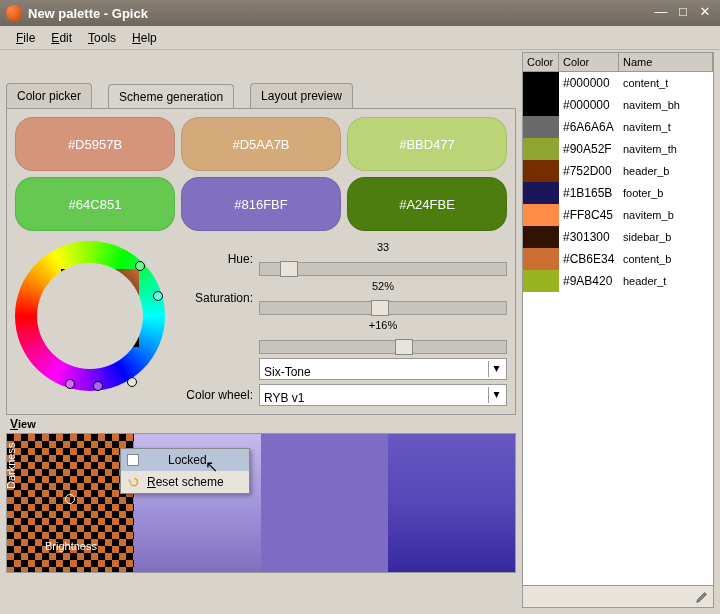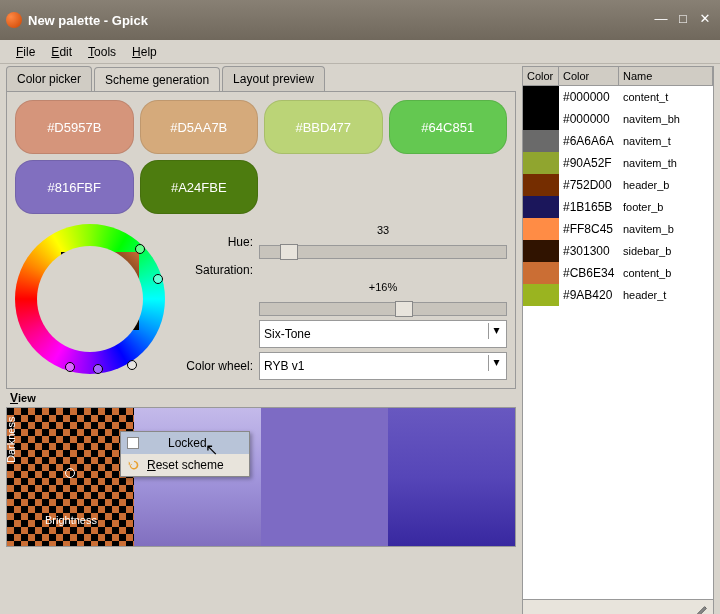--- a/index.html
+++ b/index.html
@@ -1,54 +1,54 @@
 <!DOCTYPE html>
 <html><head>
 <meta charset="utf-8">
 <style>
 * { box-sizing: border-box; margin: 0; padding: 0; font-family: sans-serif; font-size: 12px; }
 body { background: #d8d4cc; width: 720px; height: 614px; overflow: hidden; }
 
-.titlebar { background: linear-gradient(#888074, #70685c); height: 40px; display: flex; align-items: center; padding: 0 6px; color: #fff; }
+.titlebar { background: linear-gradient(#888074, #70685c); height: 26px; display: flex; align-items: center; padding: 0 6px; color: #fff; }
 .titlebar .icon { width: 16px; height: 16px; background: radial-gradient(circle at 30% 30%, #ff8844, #cc4400); border-radius: 50%; margin-right: 6px; }
 .titlebar .title { flex: 1; font-weight: bold; font-size: 13px; }
 .titlebar .winbtn { width: 18px; height: 14px; margin-left: 4px; color: #fff; text-align: center; cursor: pointer; font-size: 13px; line-height: 12px; }
 
 .menubar { background: #d8d4cc; height: 24px; display: flex; align-items: center; padding: 0 8px; border-bottom: 1px solid #b8b4ac; }
 .menubar .item { padding: 2px 8px; cursor: pointer; }
 .menubar .item u { text-decoration: underline; }
 
 .main { display: flex; padding: 2px 6px 6px 6px; gap: 6px; height: calc(100% - 50px); }
 .left { flex: 1; display: flex; flex-direction: column; }
 .right { width: 192px; display: flex; flex-direction: column; border: 1px solid #999; background: #fff; }
 
-.tabs { display: flex; gap: 0; }
+.tabs { display: flex; gap: 14px; margin-top: 31px; }
 .tab { padding: 5px 10px; background: #d0ccc4; border: 1px solid #999; border-bottom: none; border-radius: 4px 4px 0 0; cursor: pointer; margin-right: 2px; }
 .tab.active { background: #d8d4cc; position: relative; top: 1px; }
 
 .panel { border: 1px solid #999; background: #d8d4cc; padding: 8px; flex-shrink: 0; position: relative; }
 
-.swatches { display: grid; grid-template-columns: 1fr 1fr 1fr 1fr; gap: 6px; margin-bottom: 10px; }
+.swatches { display: grid; grid-template-columns: 1fr 1fr 1fr; gap: 6px; margin-bottom: 10px; }
 .swatch { height: 54px; border-radius: 18px; display: flex; align-items: center; justify-content: center; color: #fff; font-size: 13px; border: 1px solid rgba(0,0,0,0.1); }
 
 .wheel-area { display: flex; gap: 8px; }
 .wheel-col { width: 160px; position: relative; }
 .wheel { width: 150px; height: 150px; border-radius: 50%; background: conic-gradient(from 270deg, #ff0000, #ff8800, #ffff00, #88ff00, #00ff00, #00ff88, #00ffff, #0088ff, #0000ff, #8800ff, #ff00ff, #ff0088, #ff0000); position: relative; }
 .wheel::after { content: ''; position: absolute; inset: 22px; border-radius: 50%; background: #d8d4cc; }
 .inner-sq { position: absolute; left: 46px; top: 28px; width: 78px; height: 78px; background: linear-gradient(to right, #000, #cb6e34), linear-gradient(to top, #000, transparent); background-blend-mode: multiply; }
 .wheel .dot { position: absolute; width: 10px; height: 10px; border: 1px solid #000; border-radius: 50%; background: rgba(255,255,255,0.4); }
 
 .controls { flex: 1; display: flex; flex-direction: column; gap: 4px; }
 .ctrl-row { display: flex; align-items: center; gap: 6px; }
 .ctrl-label { width: 70px; text-align: right; }
 .slider-wrap { flex: 1; display: flex; flex-direction: column; align-items: center; gap: 9px; }
 .slider-val { font-size: 11px; }
 .slider { width: 100%; height: 14px; background: #c8c4bc; border: 1px solid #999; position: relative; }
 .slider .thumb { position: absolute; top: -2px; width: 18px; height: 16px; background: #e8e4dc; border: 1px solid #888; }
-.combo { flex: 1; height: 28px; border: 1px solid #999; background: #fff; display: flex; align-items: center; padding: 0 4px; position: relative; }
+.combo { flex: 1; height: 22px; border: 1px solid #999; background: #fff; display: flex; align-items: flex-end; padding: 0 4px; position: relative; }
 .combo .arrow { position: absolute; right: 2px; top: 2px; width: 16px; height: 16px; border-left: 1px solid #999; text-align: center; }
 
 .ctx-menu { position: absolute; left: 113px; top: 339px; width: 130px; background: #e8e4dc; border: 1px solid #888; box-shadow: 2px 2px 4px rgba(0,0,0,0.3); z-index: 10; }
 .ctx-item { display: flex; align-items: center; padding: 4px 6px; gap: 6px; }
 .ctx-item.hover { background: #b8c4d8; gap: 29px; }
 .ctx-check { width: 12px; height: 12px; border: 1px solid #888; background: #fff; }
 .ctx-icon { width: 14px; height: 14px; }
 .cursor { position: absolute; left: 198px; top: 348px; z-index: 20; font-size: 16px; pointer-events: none; }
 
 .view-label { padding: 2px 4px; font-size: 11px; font-weight: bold; }
@@ -124,20 +124,26 @@
             <div class="ctrl-label">Hue:</div>
             <div class="slider-wrap">
               <div class="slider-val">33</div>
               <div class="slider">
                   <div class="thumb" style="left:8%"></div>
                 </div>
             </div>
           </div>
           <div class="ctrl-row">
             <div class="ctrl-label">Saturation:</div>
+            <div class="slider-wrap">
+              <div class="slider-val">52%</div>
+              <div class="slider">
+                  <div class="thumb" style="left:45%"></div>
+                </div>
+            </div>
           </div>
           <div class="ctrl-row">
             <div class="ctrl-label"></div>
             <div class="slider-wrap">
               <div class="slider-val">+16%</div>
               <div class="slider">
                   <div class="thumb" style="left:55%"></div>
                 </div>
             </div>
           </div>

